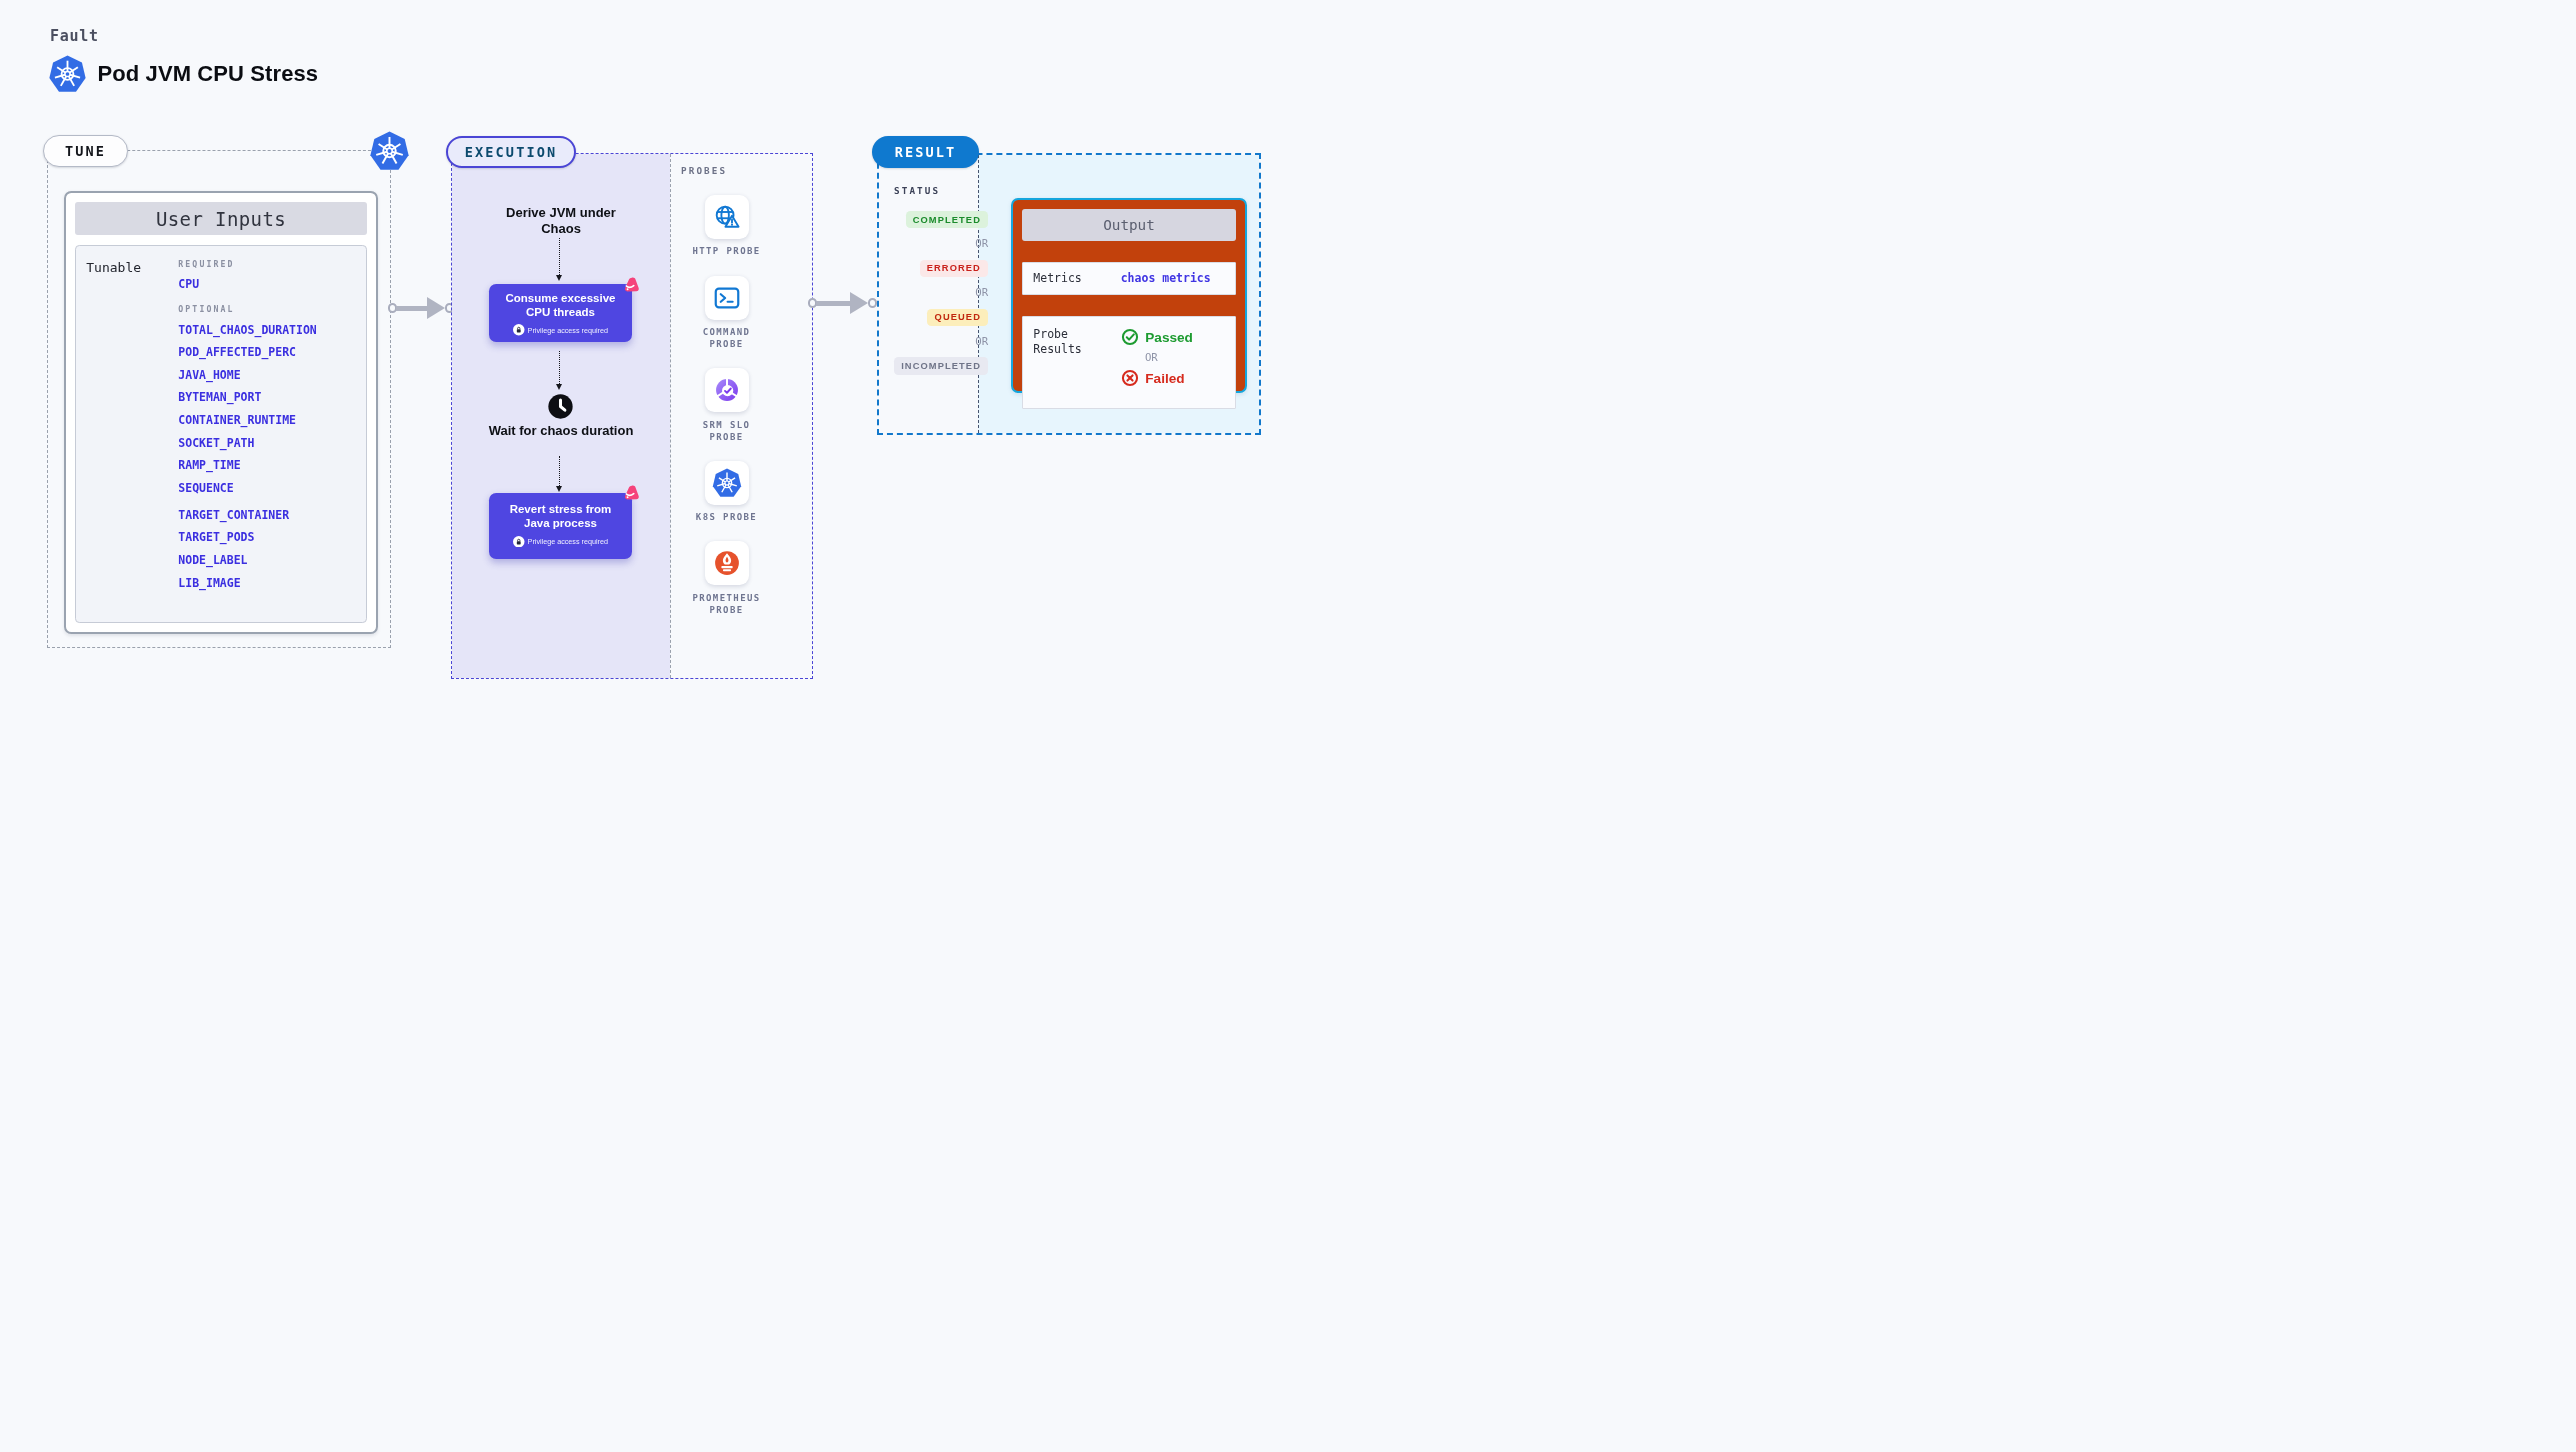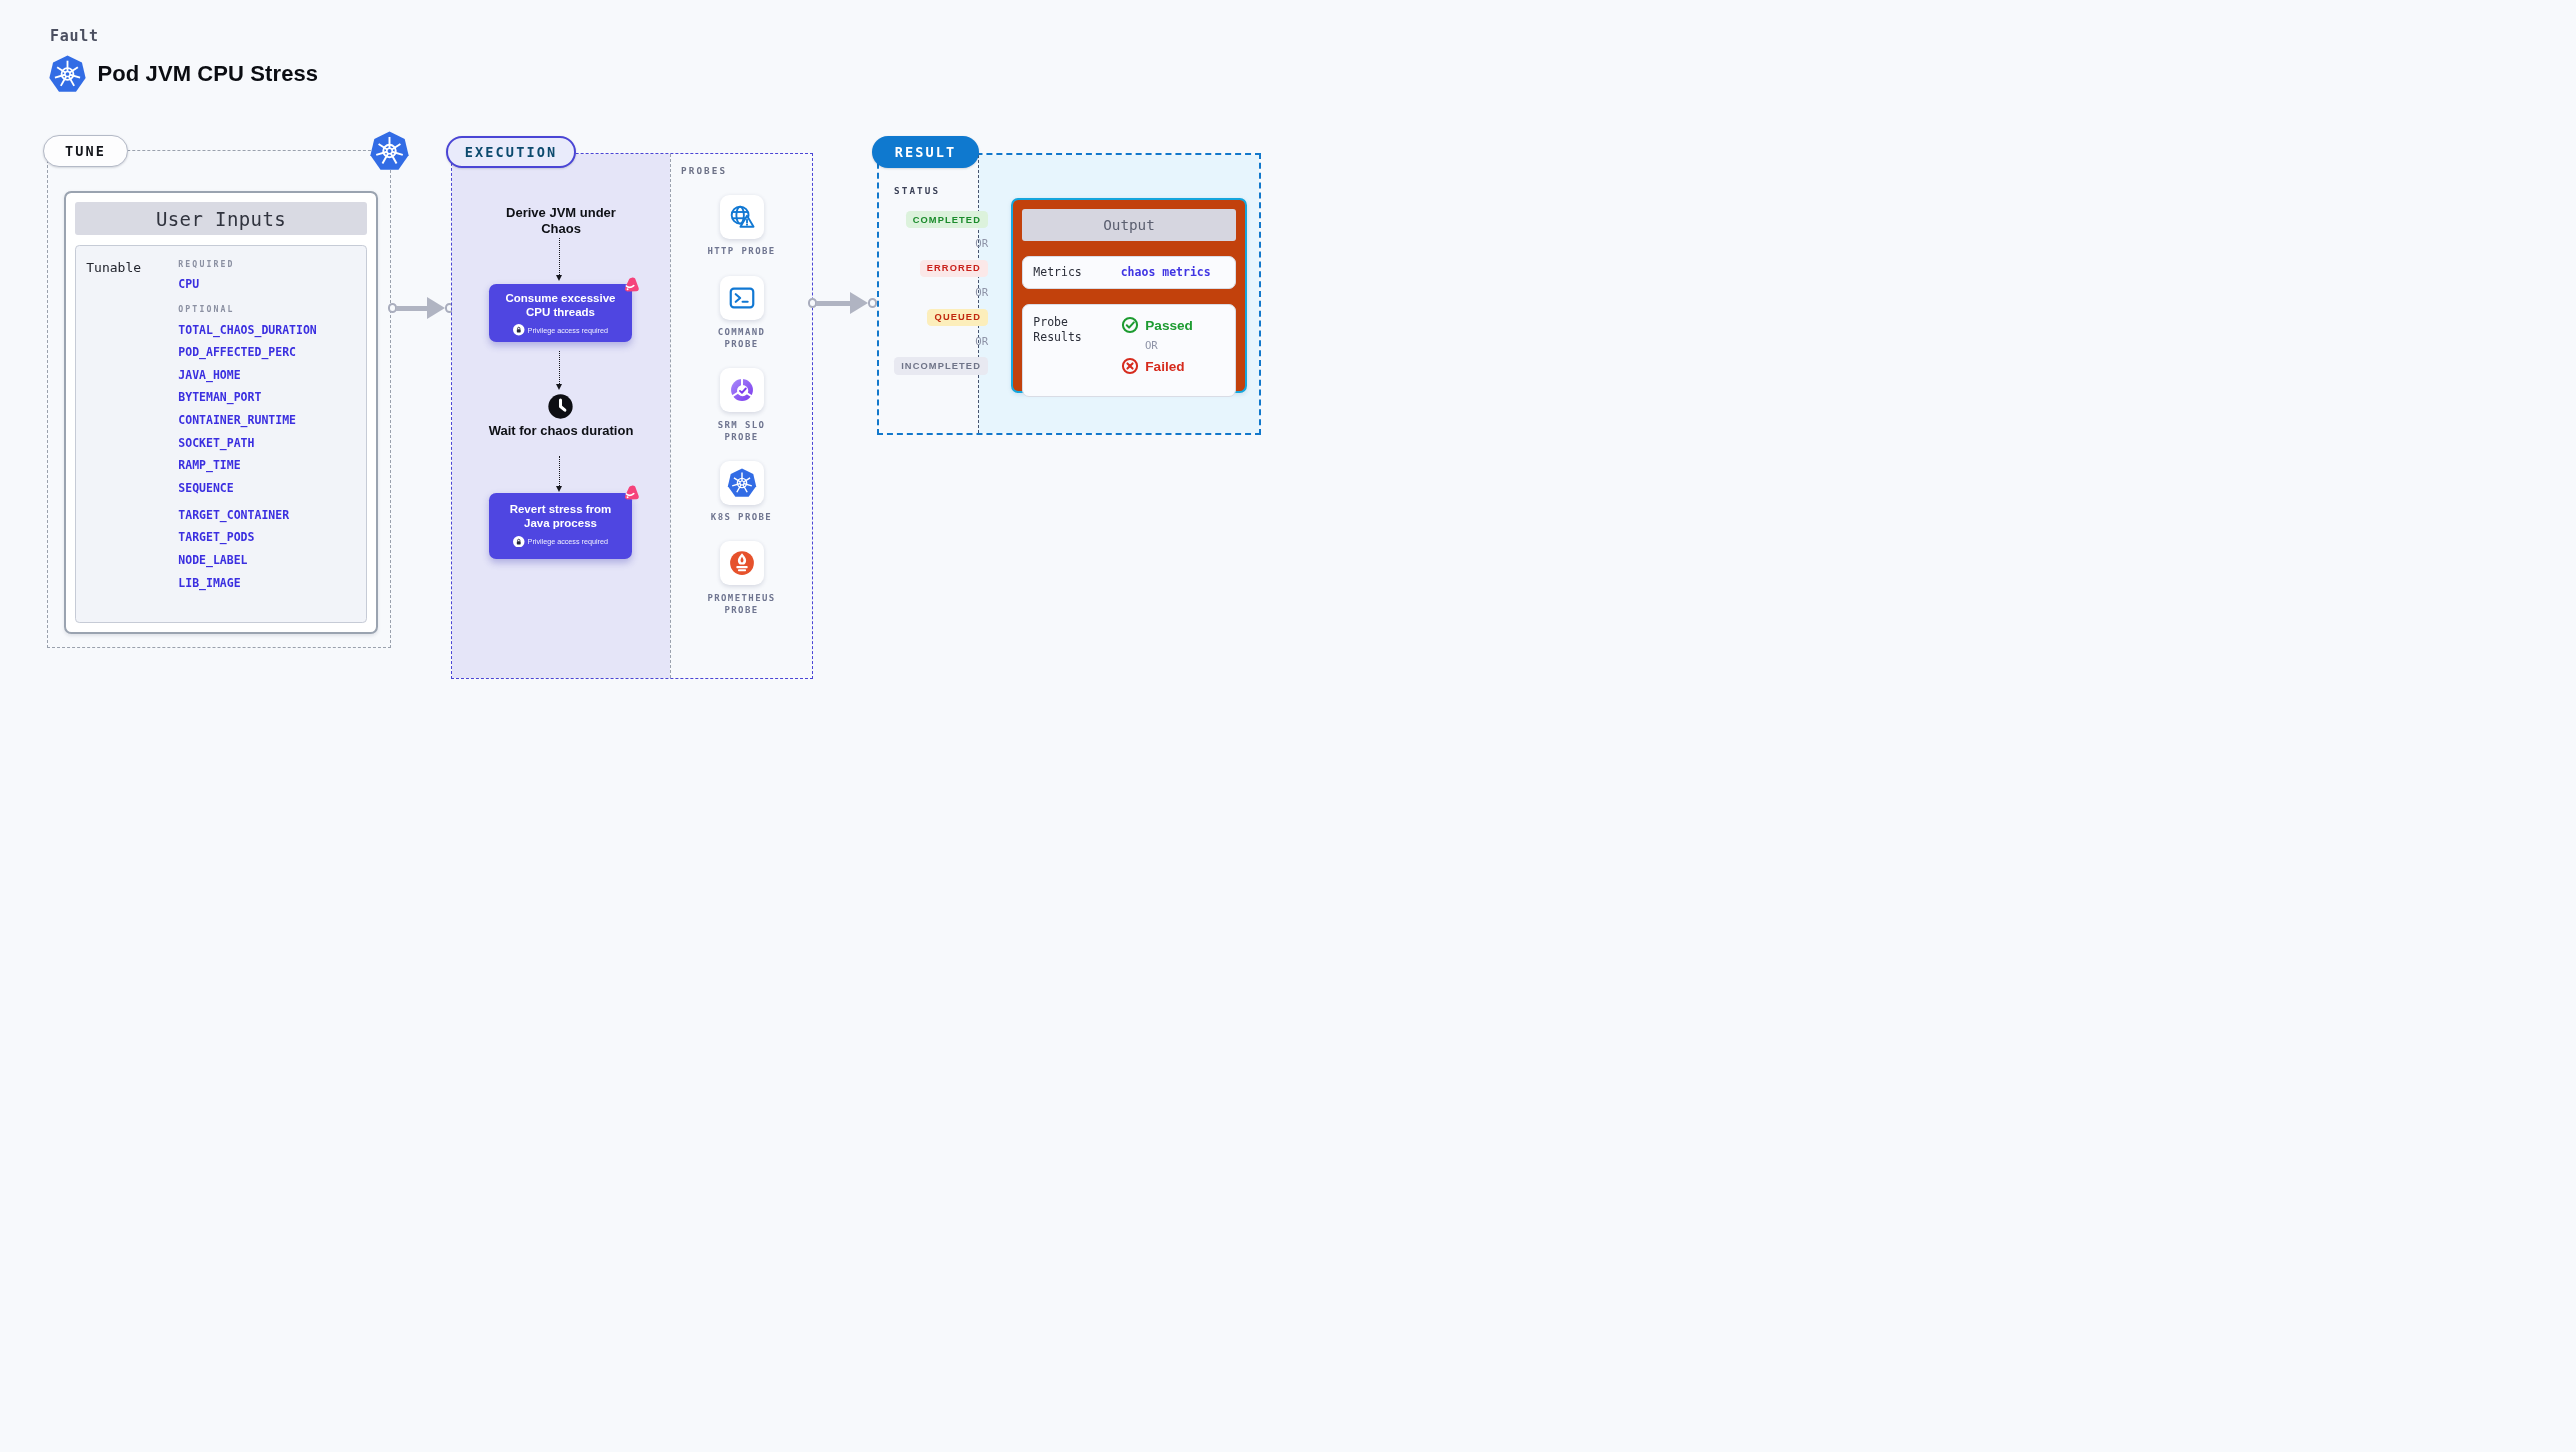--- a/index.html
+++ b/index.html
@@ -74,21 +74,21 @@
   .step-note { display:flex; align-items:center; justify-content:center; gap:3px; margin-top:5px; }
   .step-note .note-text { font-size:7.2px; color:#f0f0ff; }
   .lock-badge { width:11.5px; height:11.5px; flex:none; }
   .litmus-badge { position:absolute; width:21.5px; height:21.5px; transform:rotate(6deg); }
   .clock-wrap { position:absolute; width:27px; height:27px; }
 
   
   .probes-heading { position:absolute; left:681px; top:165px; font-family:"DejaVu Sans Mono",monospace;
                     font-size:9.3px; font-weight:bold; color:#6d7287; letter-spacing:2.1px; }
   .probes-col { position:absolute; left:684px; top:195px; width:115px; display:flex; flex-direction:column;
-                align-items:center; gap:18px; }
+                align-items:flex-start; gap:18px; }
   .probe-item { display:flex; flex-direction:column; align-items:center; }
   .probe-card { width:44px; height:44px; background:#ffffff; border-radius:9.3px;
                 box-shadow:0 1.4px 4.3px rgba(25,35,80,.14); display:flex; align-items:center; justify-content:center; }
   .probe-card svg { width:30px; height:30px; }
   .probe-label { margin-top:6.4px; width:85px; text-align:center; font-family:"DejaVu Sans Mono",monospace;
                  font-size:9px; font-weight:bold; color:#6f7590; letter-spacing:1.4px; line-height:1.35; }
 
   
   .status-heading { position:absolute; left:894px; top:185px; font-family:"DejaVu Sans Mono",monospace;
                     font-size:9.3px; font-weight:bold; color:#3c4258; letter-spacing:2.1px; }
@@ -100,21 +100,21 @@
   .st-queued { background:#fceebb; color:#c1270e; }
   .st-incompleted { background:#e8e9f1; color:#6f7488; }
   .or-label { font-family:"DejaVu Sans Mono",monospace; font-size:10.7px; color:#8f94a8; padding-left:2.1px; }
 
   
   .output-card { position:absolute; left:1011px; top:198px; width:236px; height:195px; background:#c2410c;
                  border:2.1px solid #15a6dd; border-radius:7.2px; padding:9.3px;
                  box-shadow:0 1.4px 4.3px rgba(20,90,140,.12); }
   .output-header { height:31.5px; background:#d6d6e0; border-radius:2.9px; display:flex; align-items:center;
                    justify-content:center; font-family:"DejaVu Sans Mono",monospace; font-size:14.3px; color:#5b5f70; }
-  .out-row { margin-top:15px; background:#fafbfe; border:1.4px solid #d9dce5; border-radius:7px; }
+  .out-row { margin-top:21px; background:#fafbfe; border:1.4px solid #d9dce5; border-radius:1px; }
   .metrics-row { height:33px; display:flex; align-items:center; justify-content:space-between; padding:0 24px 0 10px; }
   .out-label { font-family:"DejaVu Sans Mono",monospace; font-size:11.5px; color:#2b2e39; }
   .metrics-value { font-family:"DejaVu Sans Mono",monospace; font-size:11.5px; font-weight:bold; color:#4035e3; }
   .proberes-row { height:93px; display:flex; padding:10px; }
   .proberes-label { width:69px; line-height:1.35; }
   .proberes-states { display:flex; flex-direction:column; gap:5px; margin-left:18.6px; padding-top:1.4px; }
   .state-line { display:flex; align-items:center; gap:6.4px; }
   .state-line svg { width:18px; height:18px; flex:none; }
   .passed-text { font-size:13.6px; font-weight:bold; color:#1d9b31; }
   .failed-text { font-size:13.6px; font-weight:bold; color:#d62b1e; }

